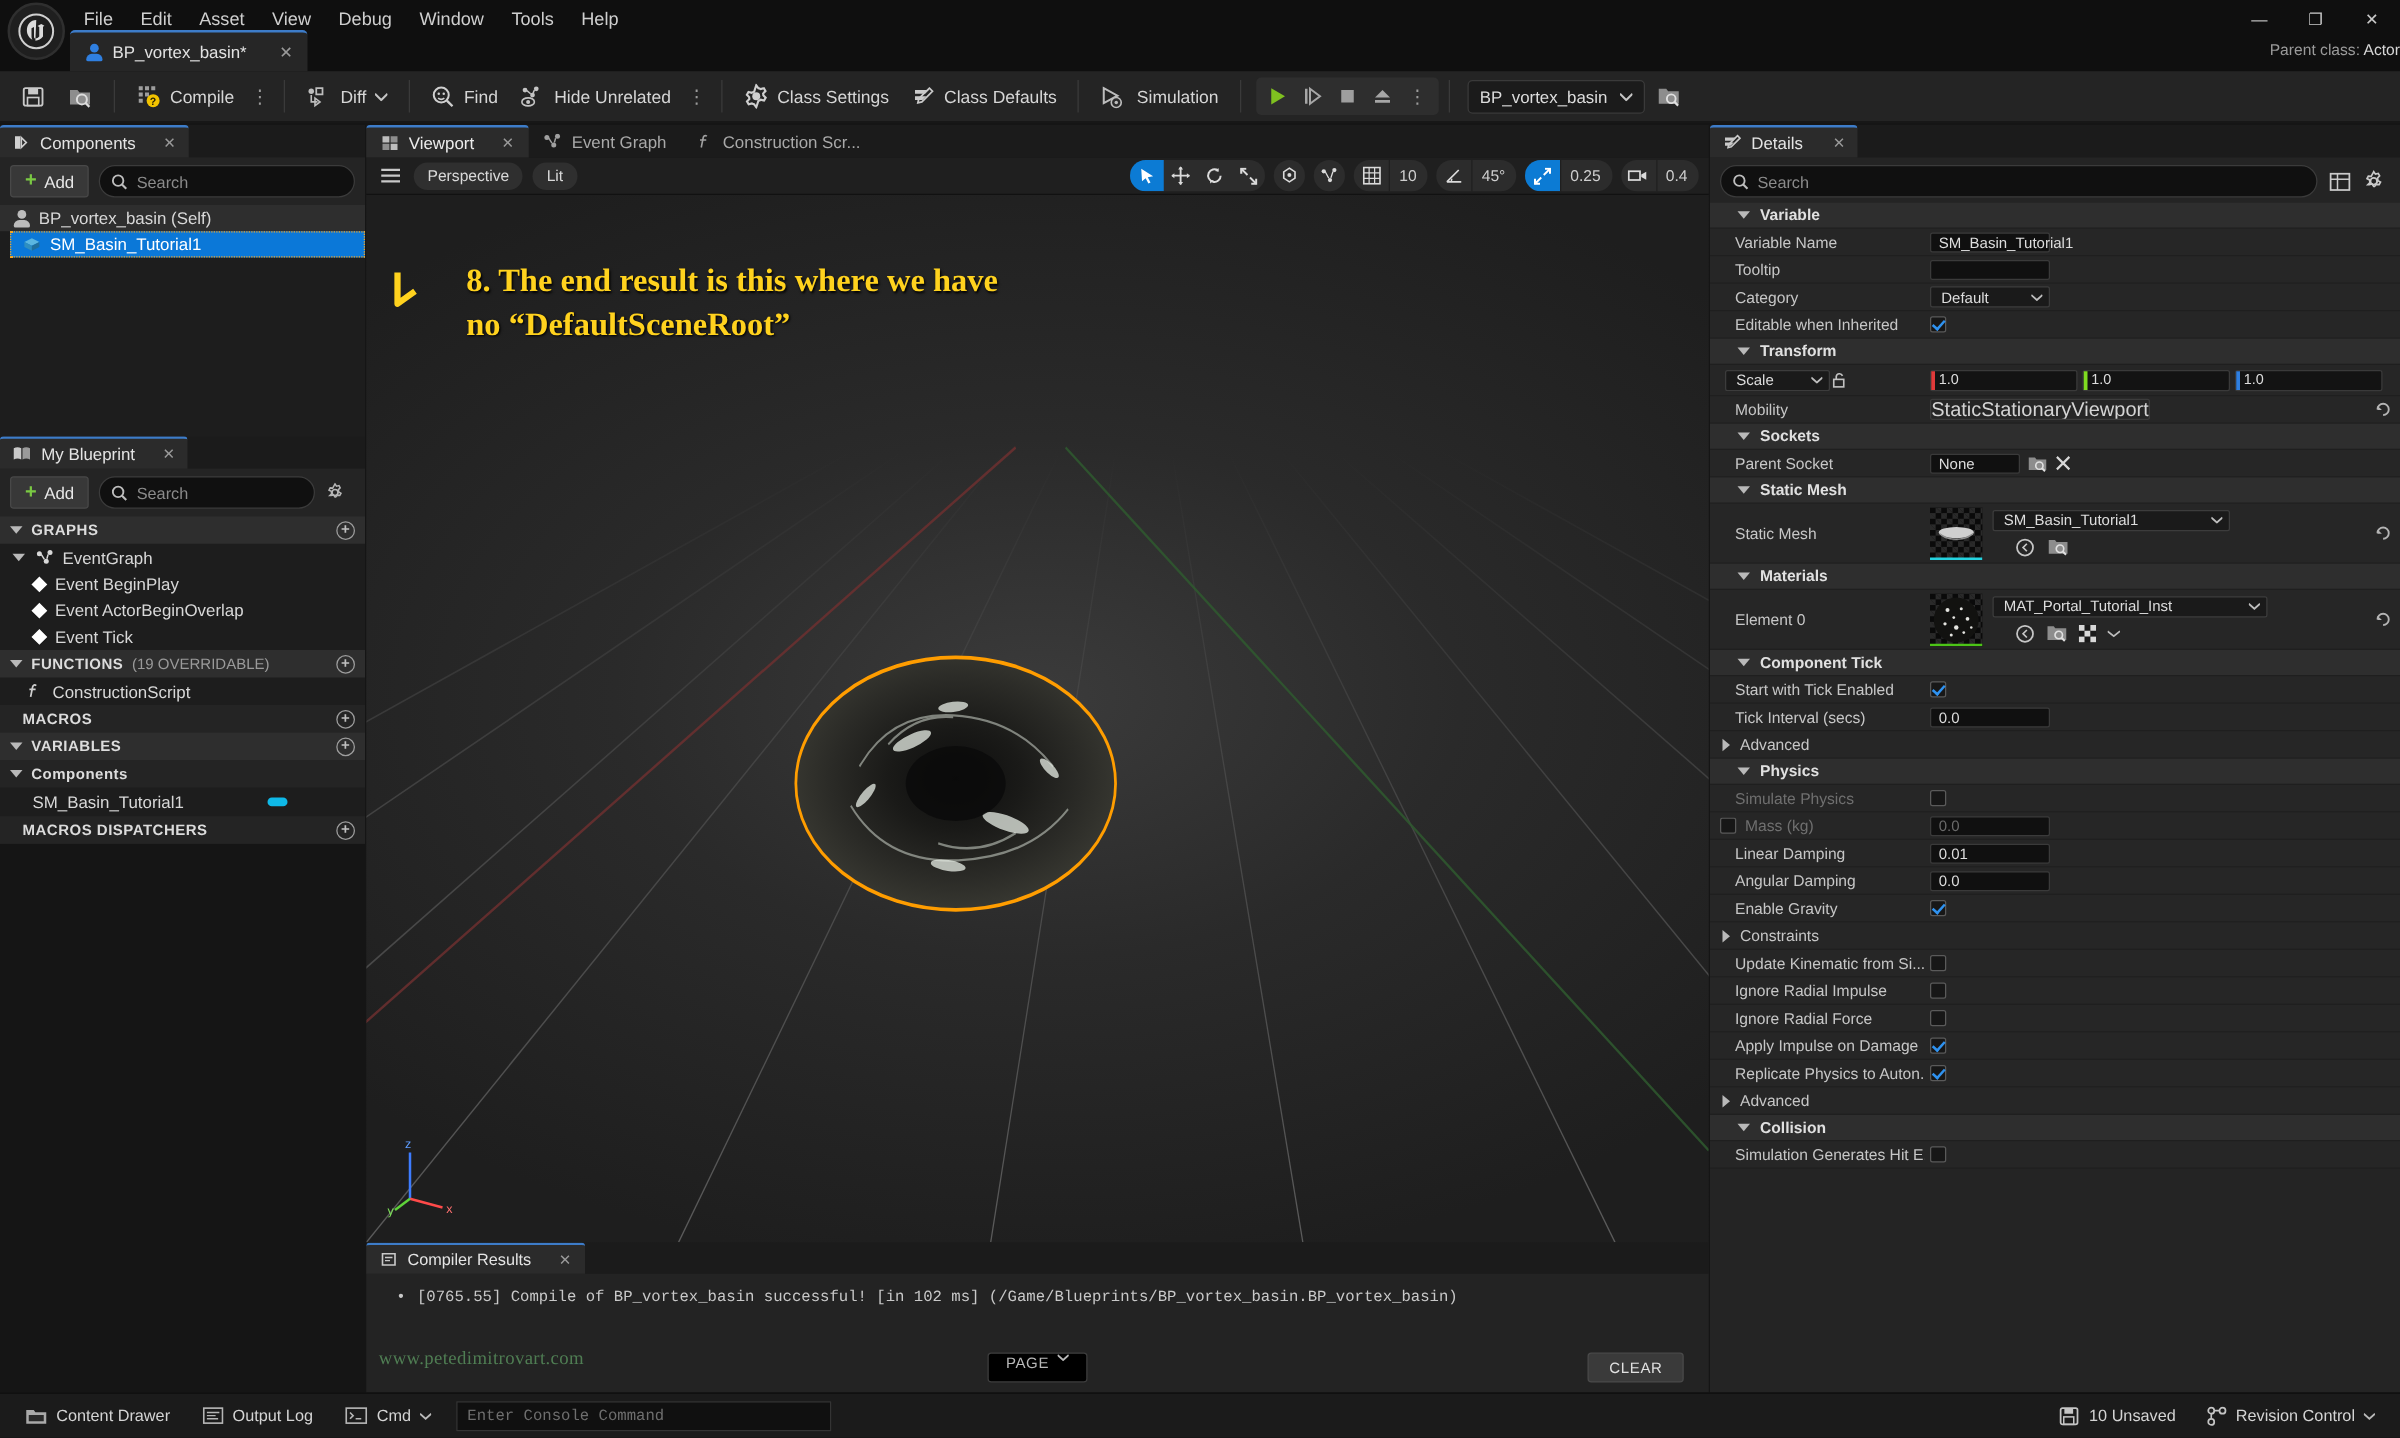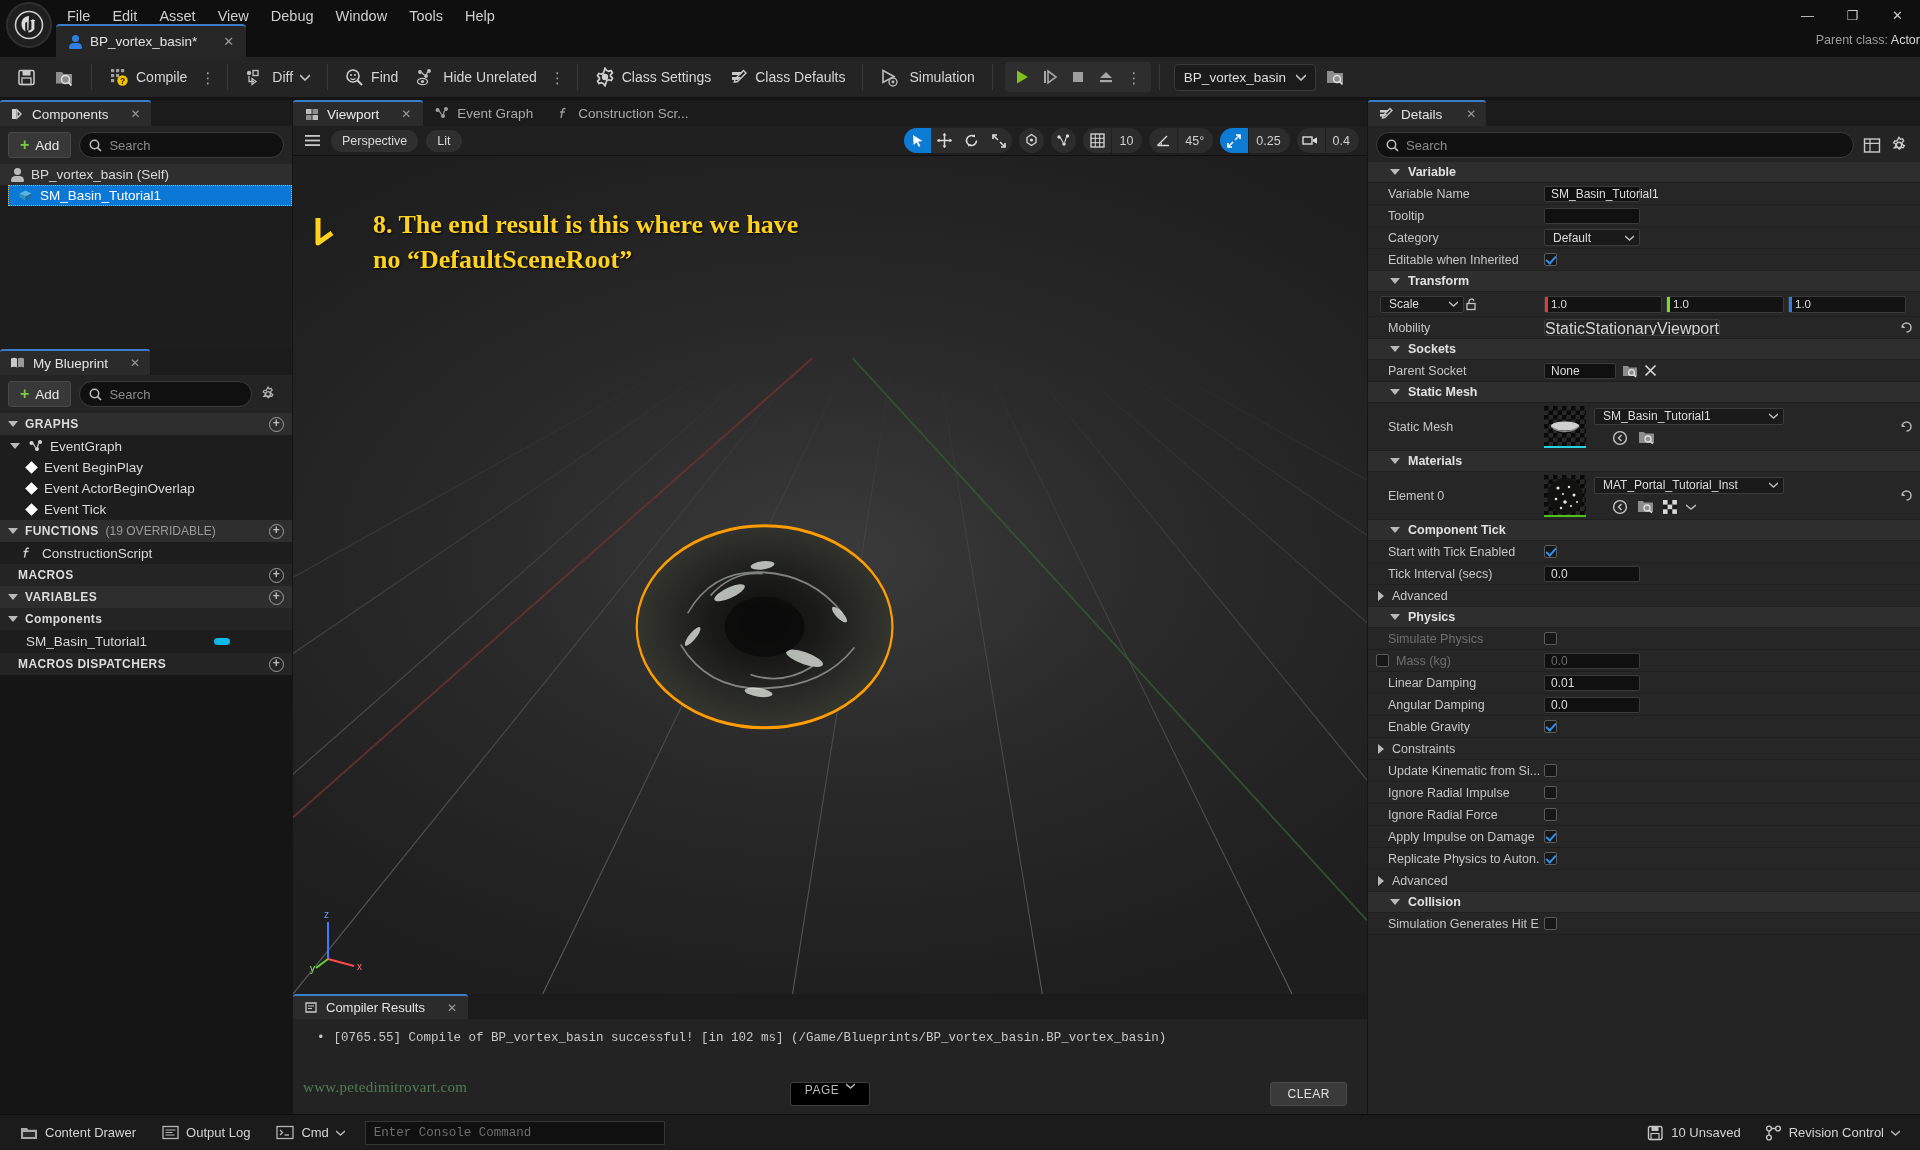--- a/index.html
+++ b/index.html
@@ -1030,21 +1030,21 @@
                   <circle cx="21" cy="27" r="1.8"></circle>
                   <circle cx="27" cy="31" r="1.1"></circle>
                   <circle cx="17" cy="33" r="1.2"></circle>
                   <circle cx="19" cy="19" r="1.1"></circle>
                   <circle cx="33" cy="27" r="1"></circle>
                 </g>
               </svg>
             <span class="bar" style="background:#4cc417;"></span>
           </span>
           <span style="display:flex;flex-direction:column;gap:5px;">
-            <span class="combo" style="width:190px;">
+            <span class="combo" style="width:220px;">
               <span>MAT_Portal_Tutorial_Inst</span>
               <svg width="9" height="6" viewBox="0 0 9 6">
                   <path d="M0 1l4.5 4L9 1" fill="none" stroke="#bdbdbd" stroke-width="1.4"></path>
                 </svg>
             </span>
             <span style="display:flex;gap:9px;padding-left:18px;align-items:center;">
               <span>
                 <svg width="16" height="16" viewBox="0 0 16 16">
                     <circle cx="8" cy="8" r="6.4" fill="none" stroke="#c6c6c6" stroke-width="1.4"></circle>
                     <path d="M9.5 5L6.5 8l3 3" fill="none" stroke="#c6c6c6" stroke-width="1.4"></path>

